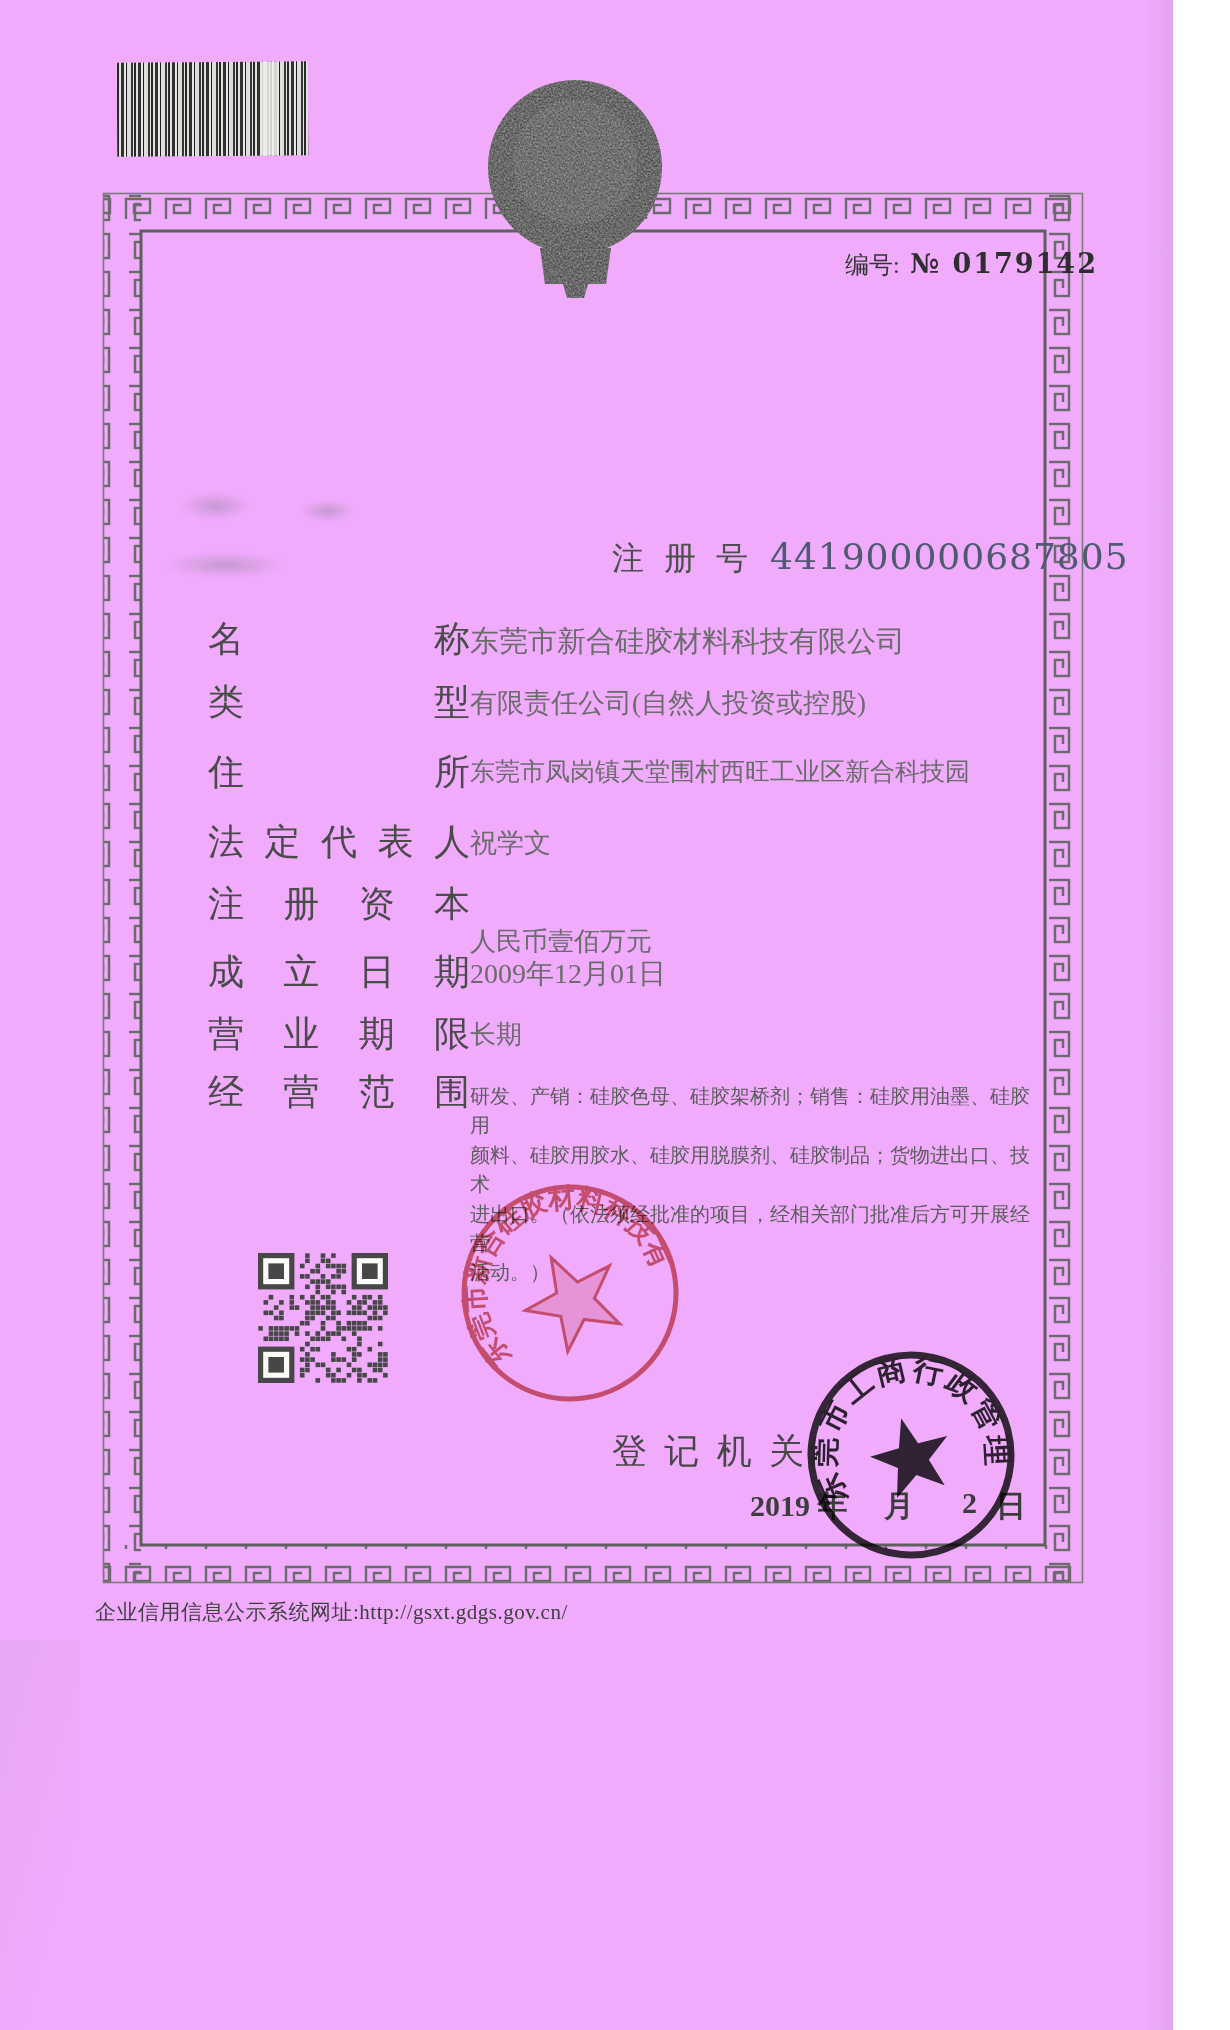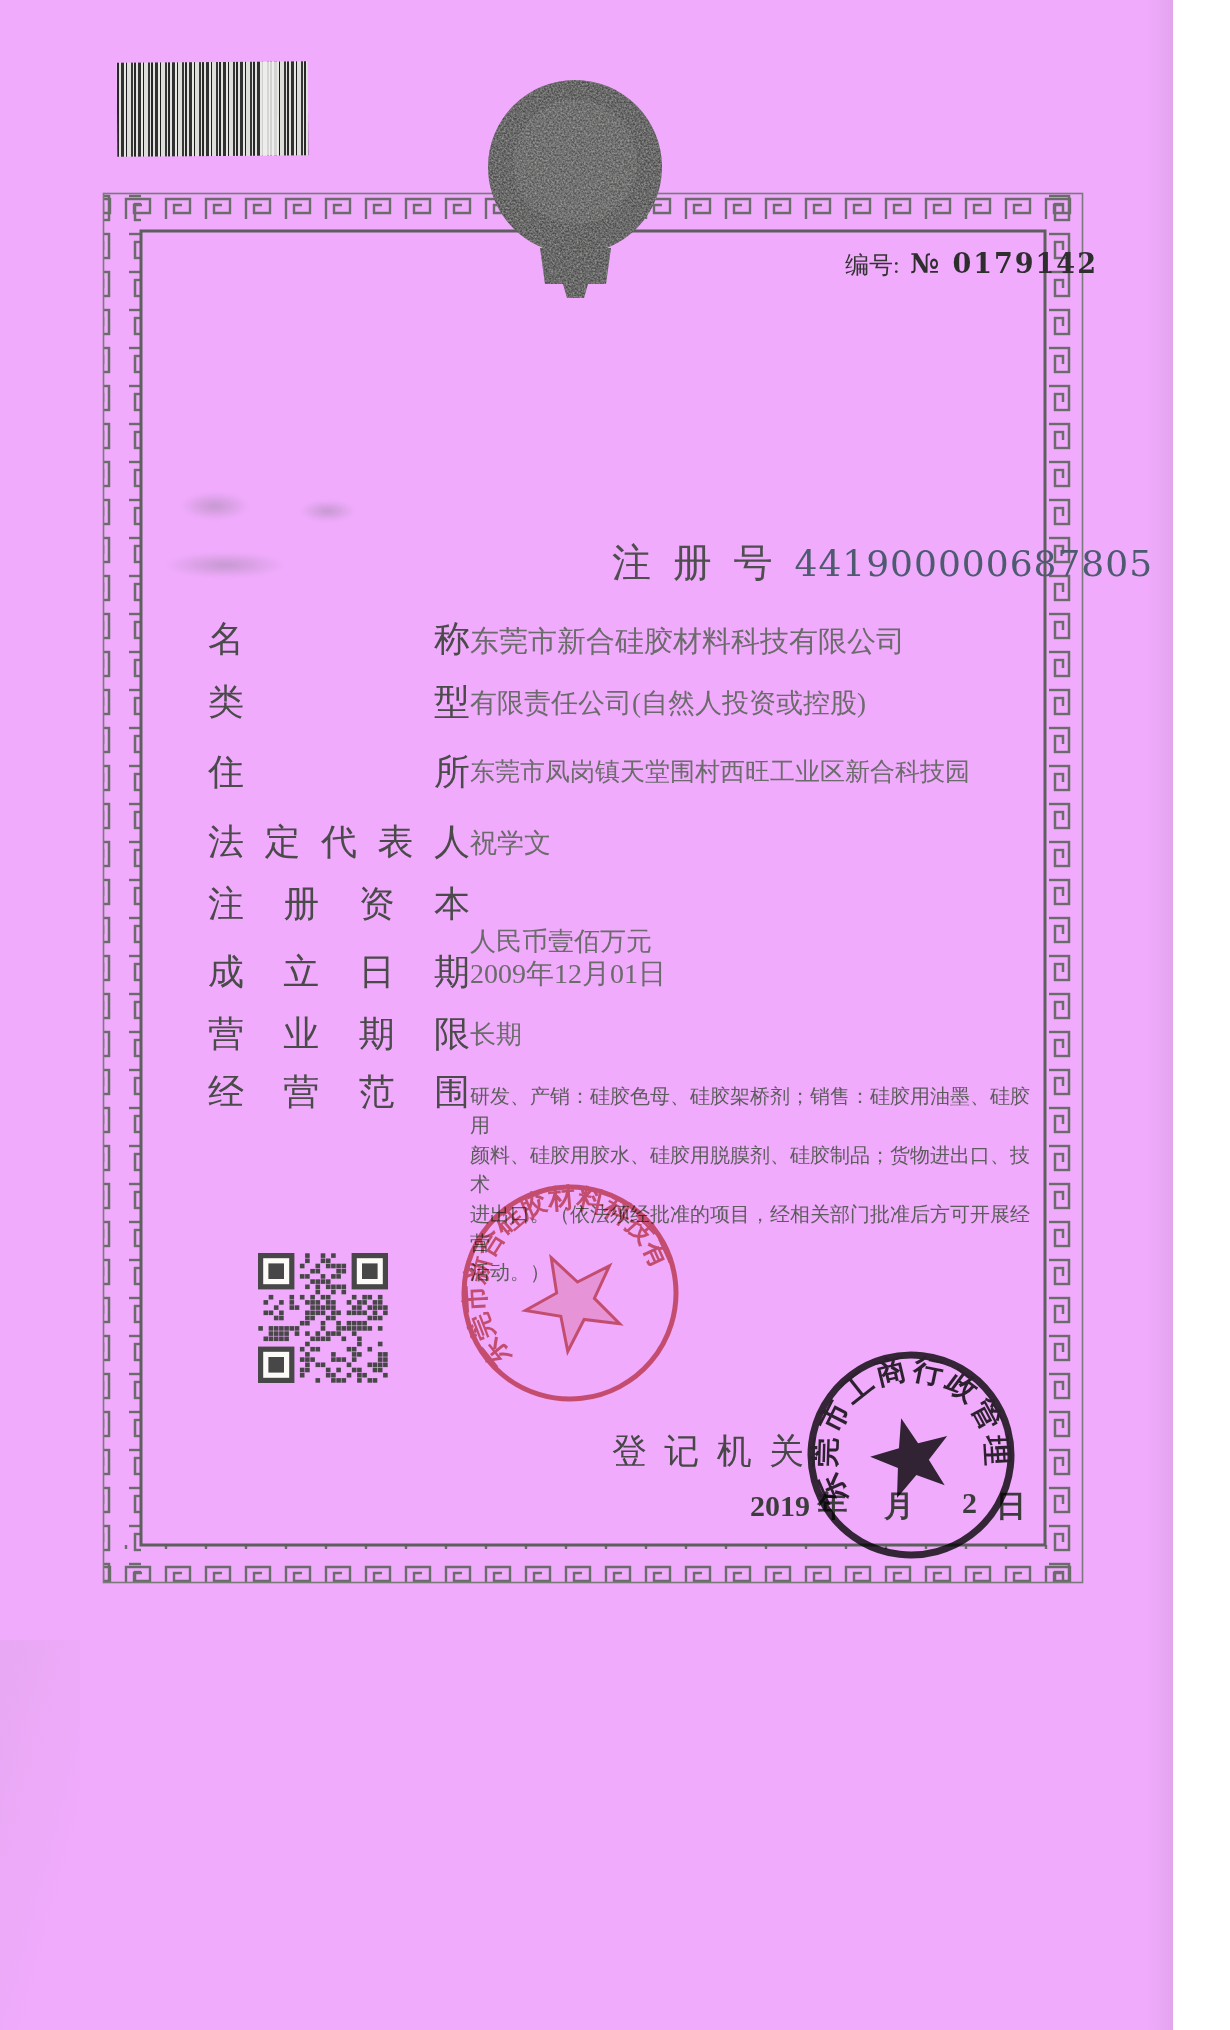--- a/index.html
+++ b/index.html
@@ -18,21 +18,21 @@
   
   .serial{position:absolute;left:845px;top:248px;font-size:24px;color:#333;white-space:nowrap;}
   .serial .no{font-family:"DejaVu Serif",serif;font-weight:bold;font-size:27px;letter-spacing:2px;margin-left:10px;color:#2e2e2e;}
 
   
   .title{position:absolute;left:284px;top:344px;font-size:132px;font-weight:800;letter-spacing:48px;
          color:#434343;white-space:nowrap;text-shadow:0 0 2px rgba(70,70,70,.55);}
 
   
   .regline{position:absolute;left:612px;top:536px;white-space:nowrap;}
-  .regline .lbl{font-size:39px;color:#4e4e4e;letter-spacing:6px;}
+  .regline .lbl{font-size:32px;color:#4e4e4e;letter-spacing:6px;}
   .regline .num{font-family:"DejaVu Serif",serif;font-size:36px;color:#4d5a70;letter-spacing:1px;margin-left:12px;}
 
   
   .field-row{position:absolute;left:208px;width:830px;}
   .field-label{position:absolute;left:0;top:0;width:262px;font-size:36px;color:#4a4a4a;}
   .field-value{position:absolute;left:262px;top:7px;width:560px;color:#6b6b6b;white-space:nowrap;}
   .field-value.scope{white-space:pre-line;line-height:1.47;top:14px;color:#5c5c5c;}
   .spread{display:flex;justify-content:space-between;}
 
   
@@ -419,14 +419,15 @@
     <g transform="rotate(-15)">
       <circle r="100" fill="none" stroke="#262626" stroke-width="7"></circle>
       <path id="regArc" d="M -71.6 25.6 A 76 76 0 1 1 71.6 25.6" fill="none"></path>
       <text font-size="30" fill="#1e1e1e" font-weight="700" font-family="Liberation Serif,serif">
         <textPath href="#regArc" textLength="328" lengthAdjust="spacing">东莞市工商行政管理局</textPath>
       </text>
       <polygon points="0,-38 9.9,-9.6 39.9,-9 16,9.2 24.7,38 0,20.8 -24.7,38 -16,9.2 -39.9,-9 -9.9,-9.6" fill="#222"></polygon>
     </g>
   </svg>
 
+  <div class="footer-left">企业信用信息公示系统网址:http://gsxt.gdgs.gov.cn/</div>
 
 </div>
 
 </body></html>

